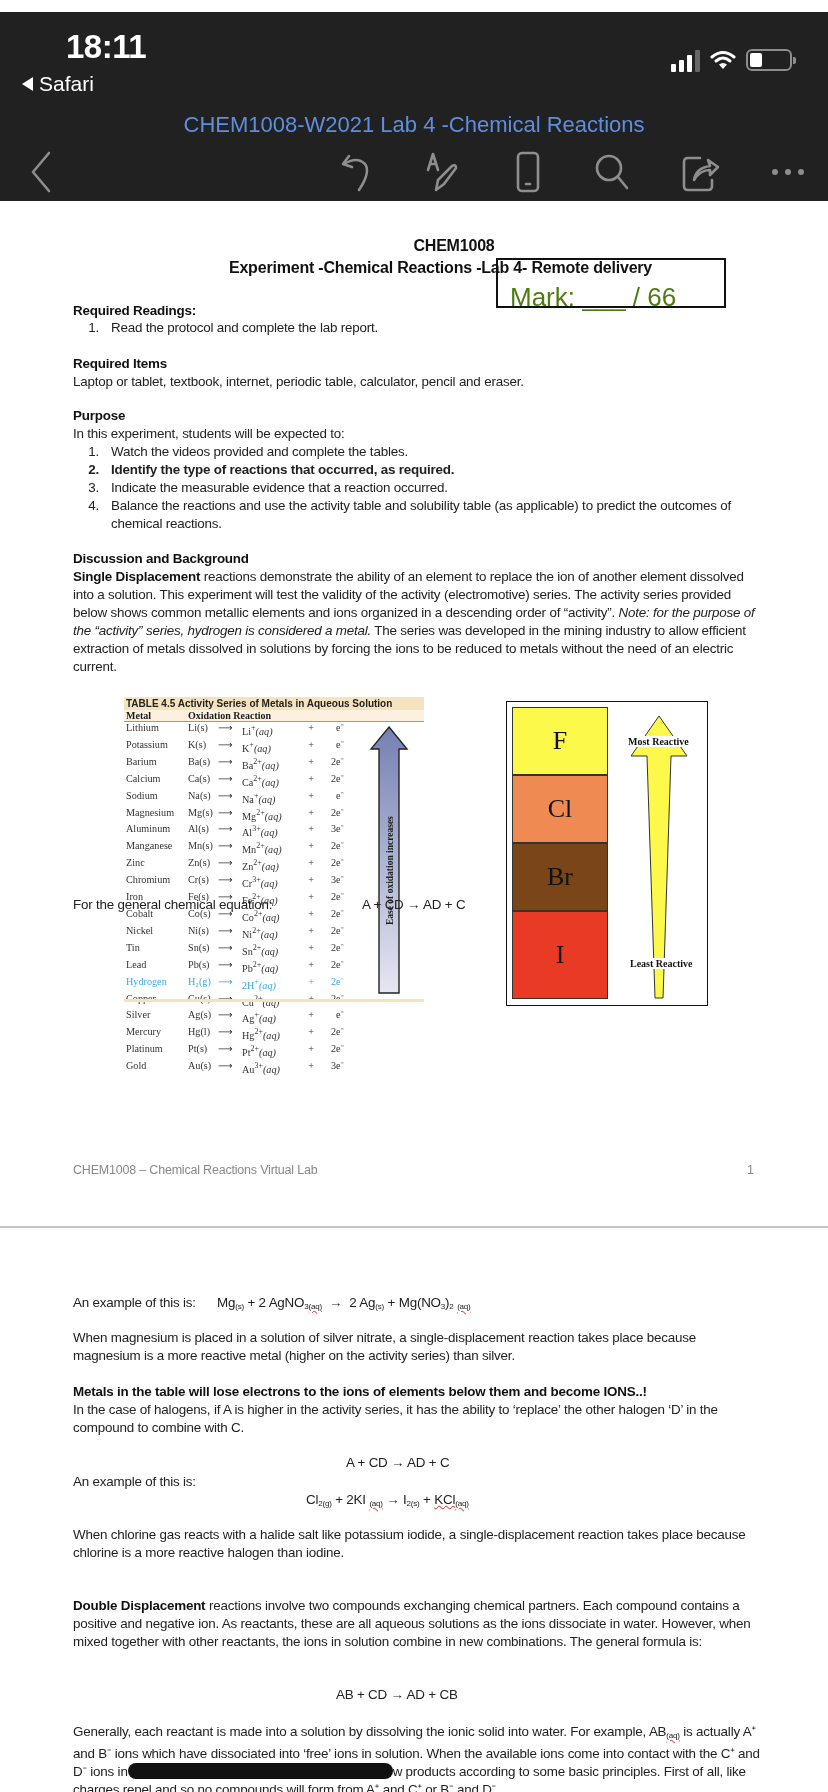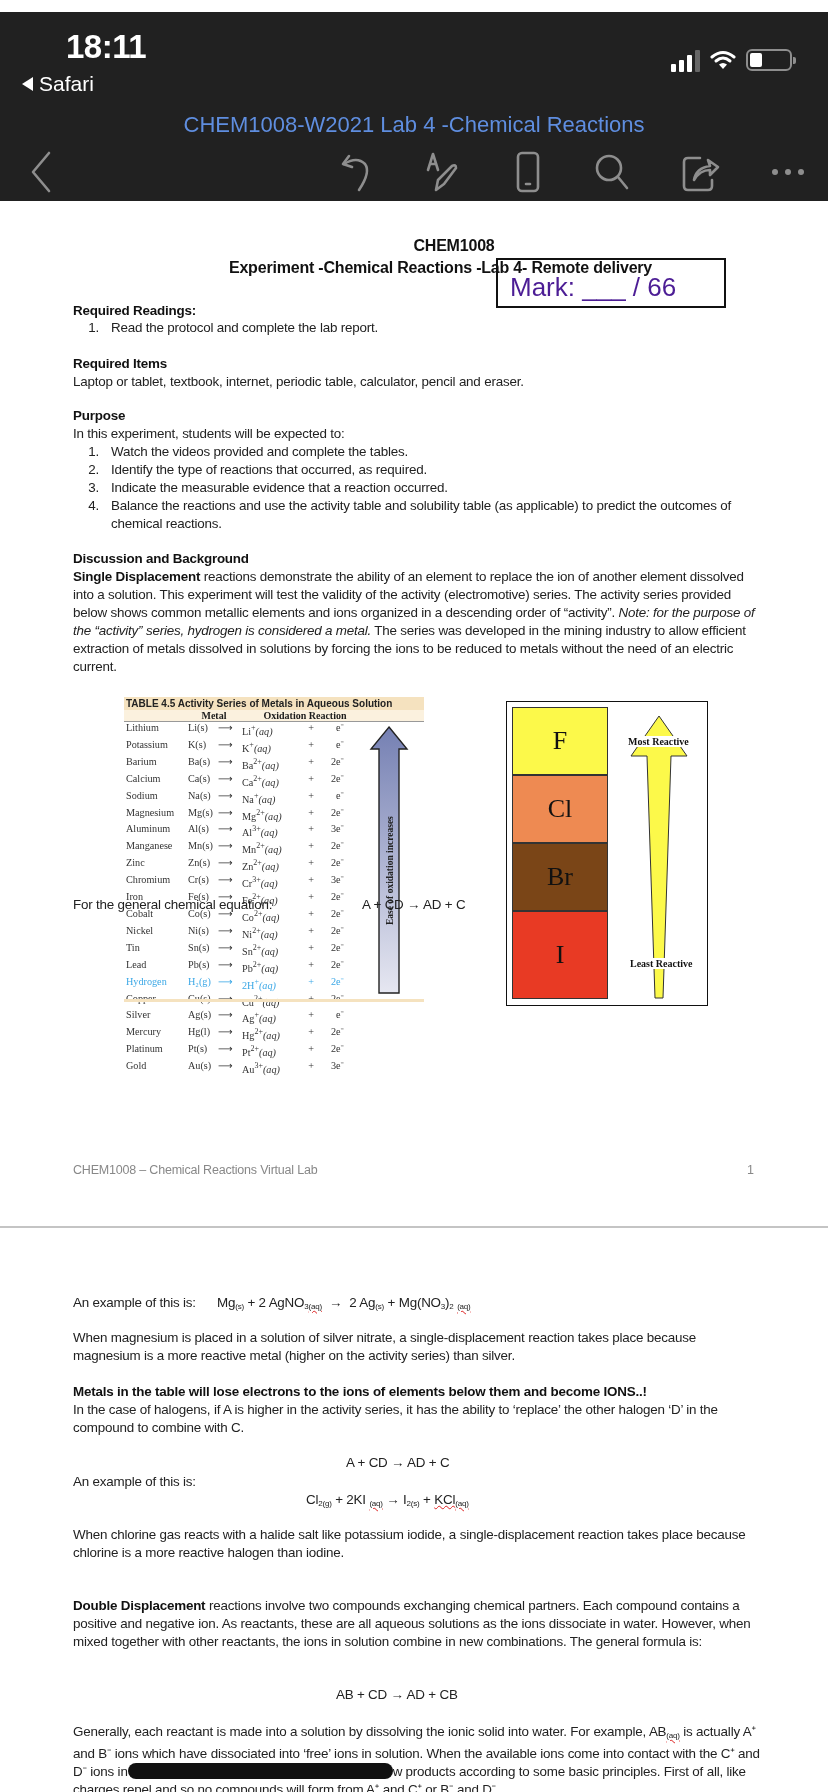--- a/index.html
+++ b/index.html
@@ -23,27 +23,27 @@
   .tb-btn { position: absolute; top: 0; height: 50px; display: flex; align-items: center; justify-content: center; cursor: pointer; }
   .tb-btn svg { stroke: #8e8e8e; fill: none; stroke-width: 2.6; stroke-linecap: round; stroke-linejoin: round; }
 
   
   .doc { position: absolute; left: 0; top: 201px; width: 828px; height: 1591px; background: #fff; color: #1a1a1a; }
   .p { position: absolute; font-size: 13.4px; line-height: 18px; color: #222; letter-spacing: -0.2px; }
   .b { font-weight: bold; color: #111; }
   .center { text-align: center; margin-left: 40px; }
   .h-course { left: 0; width: 828px; top: 36px; font-size: 16px; font-weight: bold; }
   .h-exp { left: 0; width: 801px; top: 58px; font-size: 16px; font-weight: bold; }
-  .markbox { position: absolute; left: 496px; top: 57px; width: 230px; height: 50px; border: 2.5px solid #111; font-size: 26px; padding: 12px 12px; color: #4c1d95; }
+  .markbox { position: absolute; left: 496px; top: 57px; width: 230px; height: 50px; border: 2.5px solid #111; font-size: 26px; padding: 22px 12px; color: #4d7c0f; }
   .listnum { display: inline-block; width: 26px; text-align: right; margin-right: 12px; }
 
   
   .acttable { position: absolute; left: 124px; top: 496px; width: 300px; height: 305px; background: #fff; font-family: "Liberation Serif", serif; }
   .acttable .cap { background: #f5e2bf; font-family: "Liberation Sans", sans-serif; font-weight: bold; font-size: 10px; padding: 1px 2px; color: #222; }
-  .acttable .hdr { background: #fbf1de; border-bottom: 1.5px solid #999; font-weight: bold; font-size: 10px; padding: 0 2px; display: flex; justify-content: center; }
+  .acttable .hdr { background: #fbf1de; border-bottom: 1.5px solid #999; font-weight: bold; font-size: 10px; padding: 0 2px; display: flex; }
   .acttable .row { display: flex; font-size: 10.2px; line-height: 12.9px; color: #333; padding-left: 2px; }
   .acttable .row.h { color: #3aa7e6; }
   .c-name { width: 62px; } .c-sym { width: 30px; } .c-arr { width: 24px; } .c-ion { width: 58px; } .c-plus { width: 22px; text-align: center; } .c-e { width: 22px; text-align: right; }
   .acttable .foot { position: absolute; left: 0; right: 0; bottom: 0; height: 3px; background: #f5e2bf; }
   .oxarrow { position: absolute; left: 245px; top: 28px; width: 40px; height: 270px; }
 
   
   .halo { position: absolute; left: 506px; top: 500px; width: 202px; height: 305px; border: 1.5px solid #111; background: #fff; }
   .halo .blk { position: absolute; left: 5px; width: 96px; border: 1px solid #333; display: flex; align-items: center; justify-content: center; font-family: "Liberation Serif", serif; font-size: 26px; color: #111; }
   .halo .lbl { position: absolute; font-family: "Liberation Serif", serif; font-weight: bold; font-size: 10px; color: #111; background: #fff; padding: 0 1px; }
@@ -137,21 +137,21 @@
 
   <div class="p b" style="left:73px;top:101px;">Required Readings:</div>
   <div class="p" style="left:73px;top:118px;"><span class="listnum">1.</span><span>Read the protocol and complete the lab report.</span></div>
 
   <div class="p b" style="left:73px;top:154px;">Required Items</div>
   <div class="p" style="left:73px;top:172px;">Laptop or tablet, textbook, internet, periodic table, calculator, pencil and eraser.</div>
 
   <div class="p b" style="left:73px;top:206px;">Purpose</div>
   <div class="p" style="left:73px;top:224px;">In this experiment, students will be expected to:</div>
   <div class="p" style="left:73px;top:242px;"><span class="listnum">1.</span><span>Watch the videos provided and complete the tables.</span></div>
-  <div class="p" style="left:73px;top:260px;"><span class="listnum">2.</span><span>Identify the type of reactions that occurred, as required.</span></div>
+  <div class="p" style="left:73px;top:260px;font-weight:bold;"><span class="listnum">2.</span><span>Identify the type of reactions that occurred, as required.</span></div>
   <div class="p" style="left:73px;top:278px;"><span class="listnum">3.</span><span>Indicate the measurable evidence that a reaction occurred.</span></div>
   <div class="p" style="left:73px;top:296px;width:690px;padding-left:38px;text-indent:-38px;"><span class="listnum" style="text-indent:0">4.</span><span>Balance the reactions and use the activity table and solubility table (as applicable) to predict the outcomes of chemical reactions.</span></div>
 
   <div class="p b" style="left:73px;top:349px;">Discussion and Background</div>
   <div class="p" style="left:73px;top:367px;width:685px;"><span class="b">Single Displacement</span><span> reactions demonstrate the ability of an element to replace the ion of another element dissolved into a solution.  This experiment will test the validity of the activity (electromotive) series. The activity series provided below shows common metallic elements and ions organized in a descending order of “activity”. </span><i>Note: for the purpose of the “activity” series, hydrogen is considered a metal.</i><span>  The series was developed in the mining industry to allow efficient extraction of metals dissolved in solutions by forcing the ions to be reduced to metals without the need of an electric current.</span></div>
 
   <div class="acttable">
     <div class="cap">TABLE 4.5  Activity Series of Metals in Aqueous Solution</div>
     <div class="hdr">
       <span class="c-name">Metal</span>

